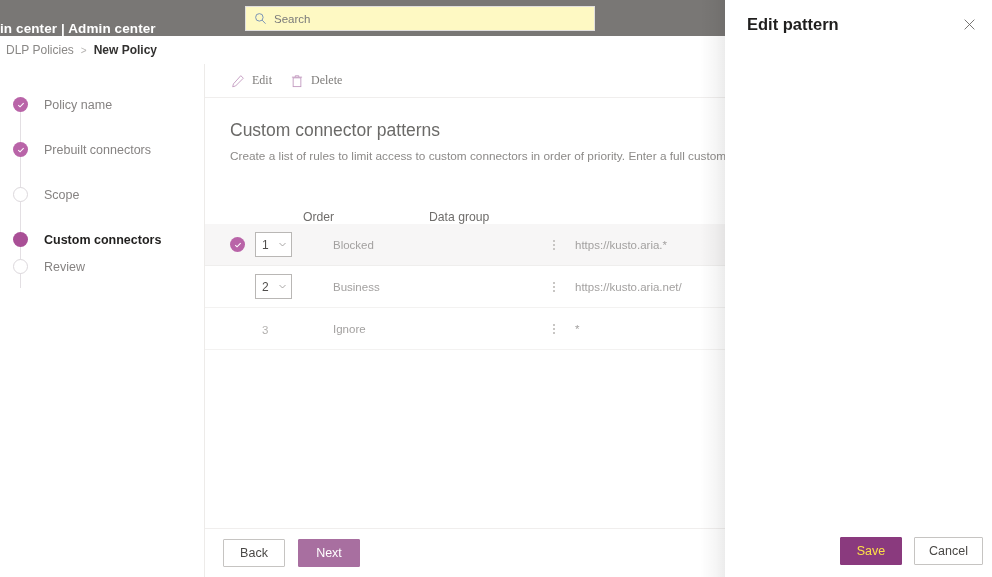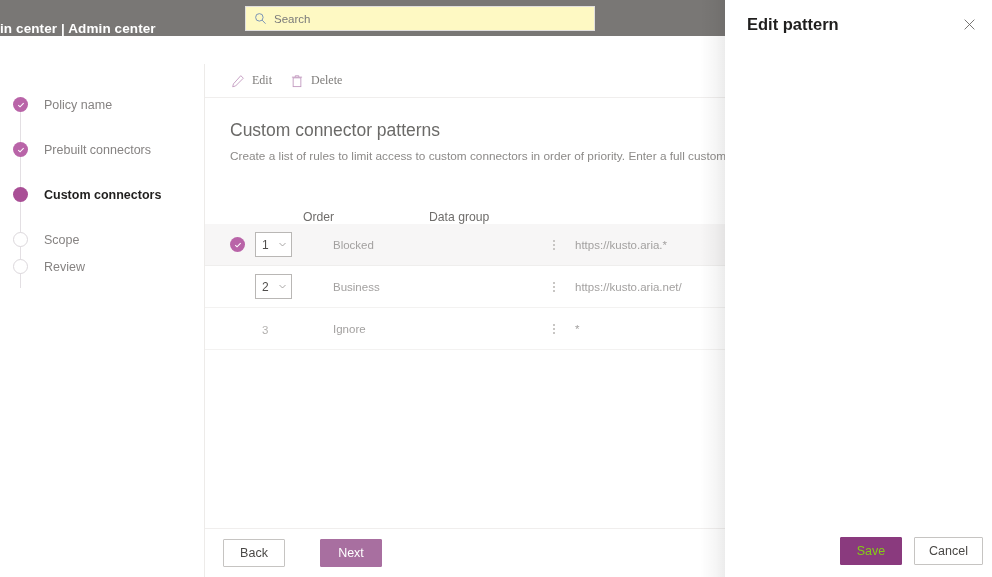--- a/index.html
+++ b/index.html
@@ -115,30 +115,29 @@
   .order-select .chev { width: 9px; height: 9px; }
   .order-plain { font-size: 11.5px; color: #b3b1af; padding-left: 7px; }
   .dots { display: flex; flex-direction: column; align-items: center; gap: 2px; }
   .dots i { display: block; width: 2px; height: 2px; background: #c8c6c4; }
 
   
   .footer {
     position: absolute; left: 0; top: 464px; width: 787px; height: 49px;
     border-top: 1px solid #f0eeed; display: flex; align-items: center;
     padding-left: 18px;
-    gap: 22px;
   }
   .btn {
     height: 28px; min-width: 62px; padding: 0 14px; font-size: 12.5px;
     display: inline-flex; align-items: center; justify-content: center;
     cursor: pointer; border-radius: 1px;
   }
   .btn-default { background: #ffffff; border: 1px solid #c6c4c2; color: #4a4846; }
   .btn-next { background: #a86fa0; border: 1px solid #a86fa0; color: #ffffff; margin-left: 13px; }
-  .btn-primary { background: #8a3a7e; border: 1px solid #8a3a7e; color: #84cc16; }
+  .btn-primary { background: #8a3a7e; border: 1px solid #8a3a7e; color: #fde047; }
 
   
   .scrim {
     position: absolute; left: 700px; top: 0; width: 25px; height: 577px;
     background: linear-gradient(to right, rgba(0,0,0,0) 0%, rgba(0,0,0,0.035) 60%, rgba(0,0,0,0.075) 100%);
   }
   .panel {
     position: absolute; left: 725px; top: 0; width: 267px; height: 577px;
     background: #ffffff;
   }
@@ -168,20 +167,25 @@
     <div class="suite-title">in center  |  Admin center</div>
     <div class="searchbox">
       <svg class="mag" viewBox="0 0 16 16">
         <circle cx="6.6" cy="6.6" r="4.6" fill="none" stroke="#6b88b5" stroke-width="1.1"></circle>
         <line x1="10" y1="10" x2="14.2" y2="14.4" stroke="#6b88b5" stroke-width="1.1"></line>
       </svg>
       <span class="ph">Search</span>
     </div>
   </div>
 
+  <div class="breadcrumb">
+    <span class="bc-link">DLP Policies</span>
+    <span class="bc-sep">&gt;</span>
+    <span class="bc-current">New Policy</span>
+  </div>
 
   <div class="rail">
     <div class="connector" style="top:44px;height:180px;"></div>
 
     <div class="step">
       <span class="dot done">
         <svg class="tick" viewBox="0 0 10 10">
             <polyline points="1.6,5.2 3.8,7.3 8.3,2.6" fill="none" stroke="#ffffff" stroke-width="1.3"></polyline>
           </svg>
       </span>
@@ -190,28 +194,28 @@
 
     <div class="step">
       <span class="dot done">
         <svg class="tick" viewBox="0 0 10 10">
             <polyline points="1.6,5.2 3.8,7.3 8.3,2.6" fill="none" stroke="#ffffff" stroke-width="1.3"></polyline>
           </svg>
       </span>
       <span class="step-label">Prebuilt connectors</span>
     </div>
 
+    <div class="step">
+      <span class="dot todo"></span>
+      <span class="step-label">Scope</span>
+    </div>
+
     <div class="step active">
       <span class="dot current"></span>
       <span class="step-label">Custom connectors</span>
-    </div>
-
-    <div class="step">
-      <span class="dot todo"></span>
-      <span class="step-label">Scope</span>
     </div>
 
     <div class="step">
       <span class="dot todo"></span>
       <span class="step-label">Review</span>
     </div>
   </div>
 
   <div class="main">
 

